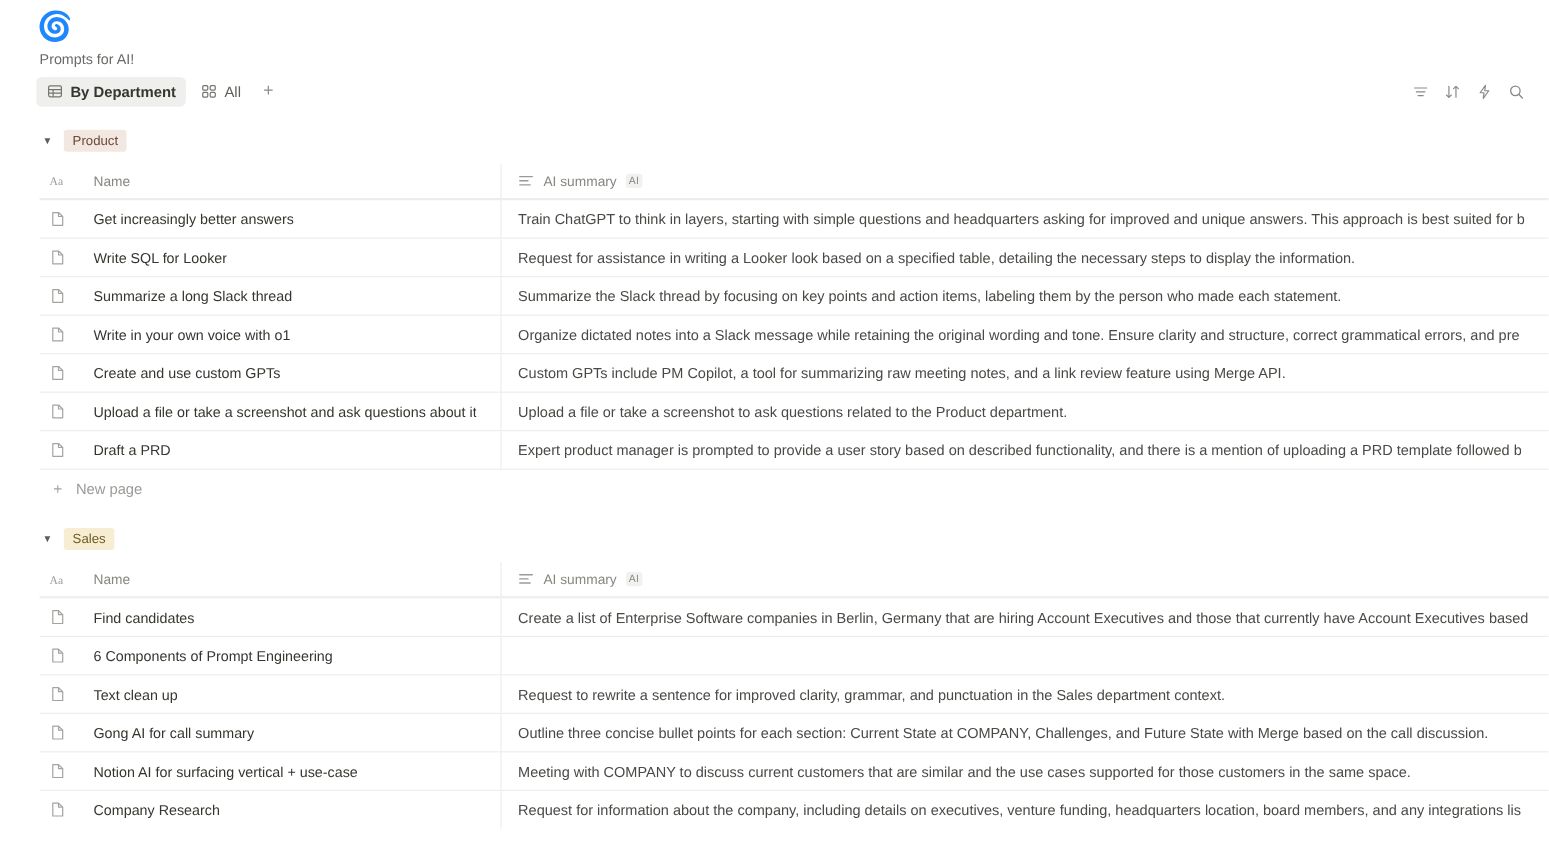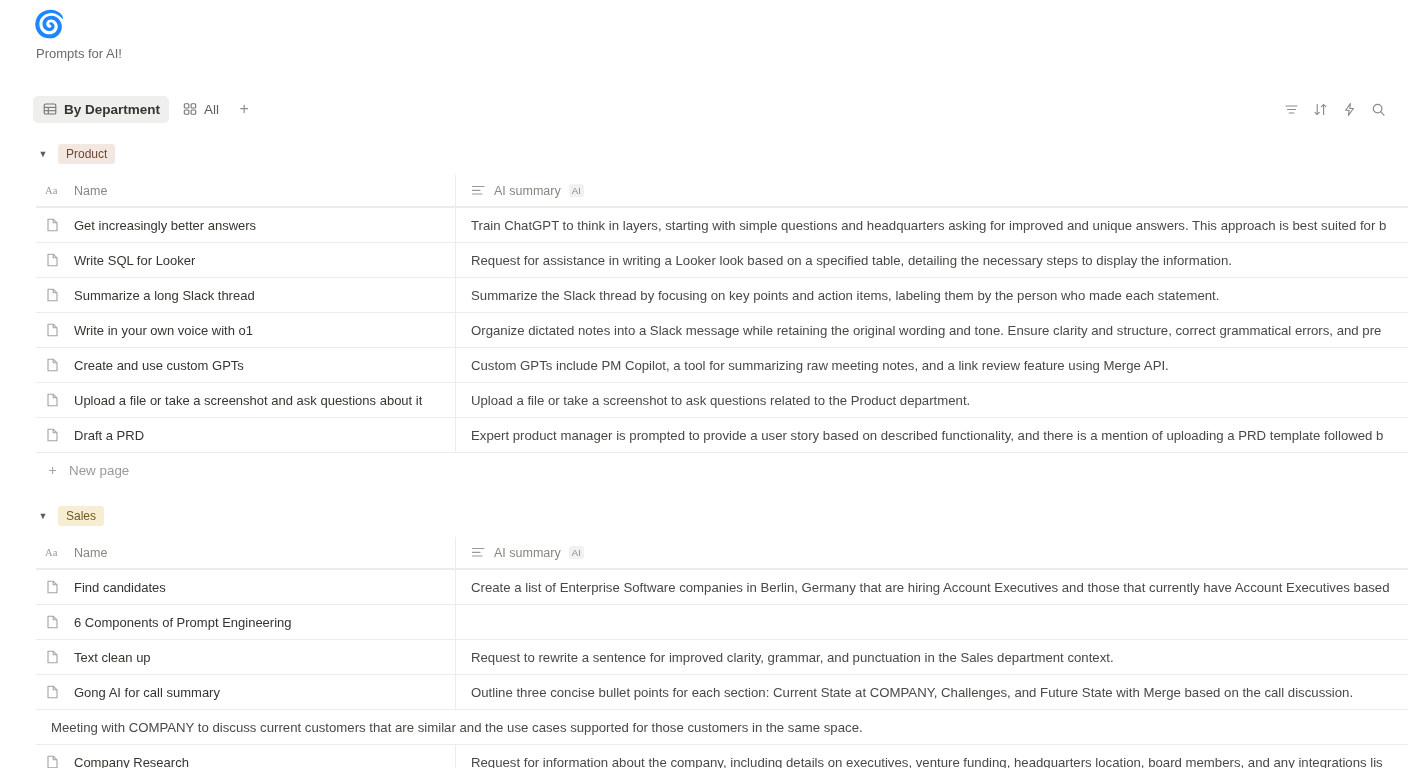--- a/index.html
+++ b/index.html
@@ -50,21 +50,21 @@
   }
   .page-desc {
     margin-top: 7px;
     font-size: 13px;
     color: #6b6a66;
     line-height: 1.4;
   }
 
   
   .viewbar {
-    margin-top: 30px;
+    margin-top: 4px;
     padding-left: 33px;
     padding-right: 22px;
     height: 32px;
     display: flex;
     align-items: center;
     justify-content: space-between;
   }
   .views {
     display: flex;
     align-items: center;
@@ -161,21 +161,21 @@
     align-items: stretch;
     border-top: 1px solid #ececeb;
   }
   .row:first-child { border-top: none; }
   .col-name {
     width: 420px;
     min-width: 420px;
     border-right: 1px solid #ececeb;
     display: flex;
     align-items: center;
-    gap: 14px;
+    gap: 25px;
     padding: 0 8px 0 9px;
     height: 34px;
     overflow: hidden;
   }
   .col-sum {
     flex: 1;
     display: flex;
     align-items: center;
     gap: 8px;
     padding: 0 8px 0 15px;
@@ -541,20 +541,29 @@
               </svg>
             </span>
             <span class="cell-name">Gong AI for call summary</span>
           </div>
           <div class="col-sum">
             <span class="cell-sum">Outline three concise bullet points for each section: Current State at COMPANY, Challenges, and Future State with Merge based on the call discussion.</span>
           </div>
         </div>
 
         <div class="row">
+          <div class="col-name">
+            <span class="page-icon">
+              <svg width="13" height="14" viewBox="0 0 13 14" fill="none" stroke="currentColor" stroke-width="1.1" stroke-linejoin="round">
+                <path d="M2 1.2h5.2L11 4.8V12.8H2z"></path>
+                  <path d="M7.2 1.2V4.8H11"></path>
+              </svg>
+            </span>
+            <span class="cell-name">Notion AI for surfacing vertical + use-case</span>
+          </div>
           <div class="col-sum">
             <span class="cell-sum">Meeting with COMPANY to discuss current customers that are similar and the use cases supported for those customers in the same space.</span>
           </div>
         </div>
 
         <div class="row">
           <div class="col-name">
             <span class="page-icon">
               <svg width="13" height="14" viewBox="0 0 13 14" fill="none" stroke="currentColor" stroke-width="1.1" stroke-linejoin="round">
                 <path d="M2 1.2h5.2L11 4.8V12.8H2z"></path>

